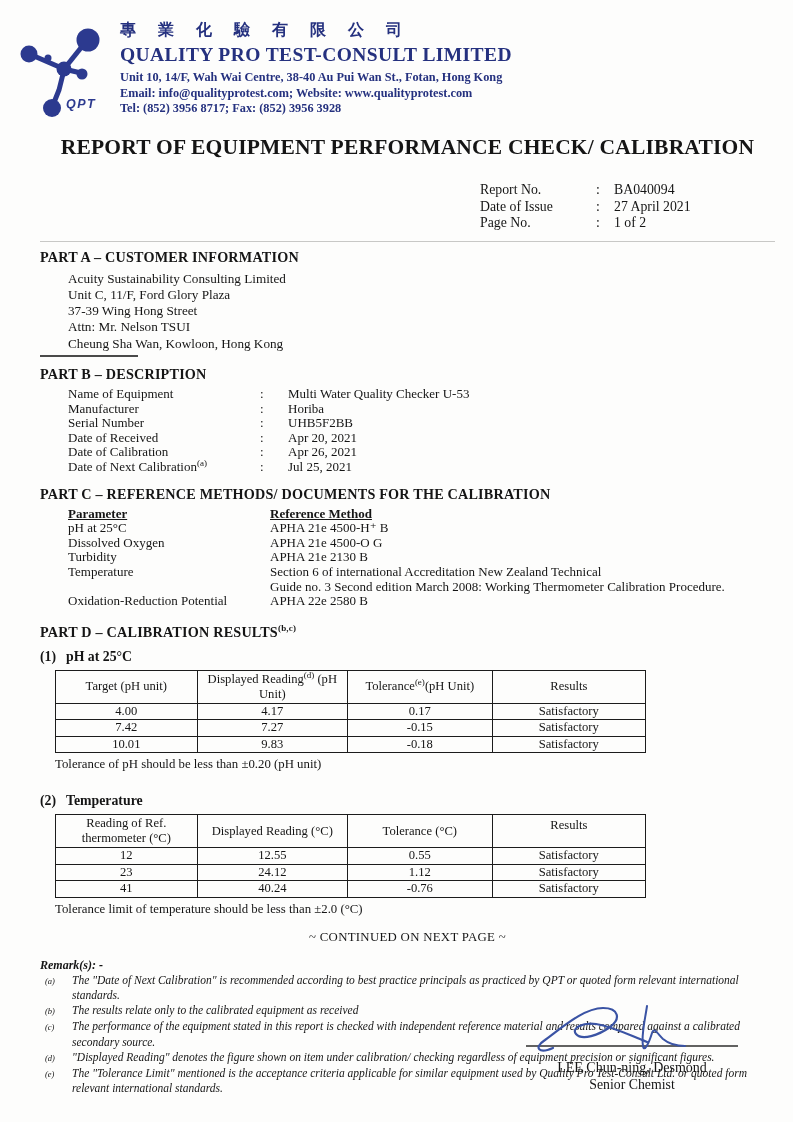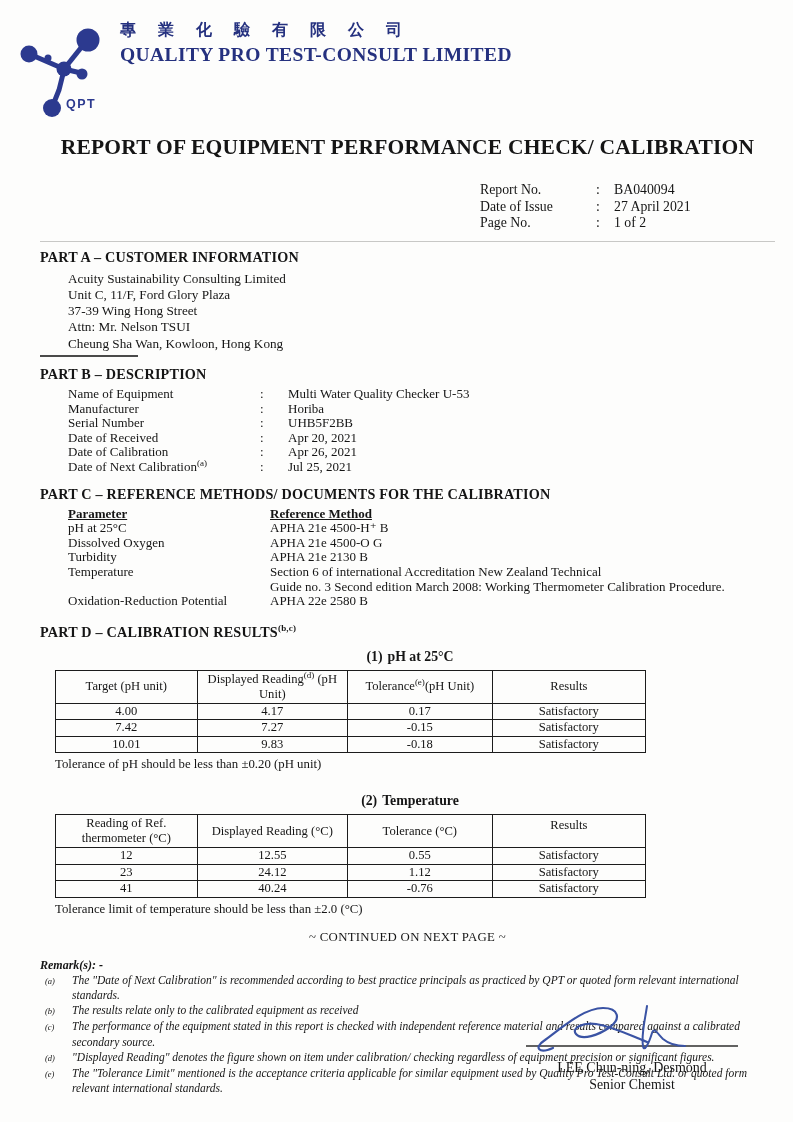--- a/index.html
+++ b/index.html
@@ -6,21 +6,21 @@
   html,body { background:#ffffff; }
   .page {
     position:relative; width:793px; height:1122px; margin:0 auto;
     background:#fdfdfc; color:#151515; overflow:hidden;
     font-family:"Liberation Serif","DejaVu Serif",serif;
   }
   .content { margin:0 18px 0 40px; }
 
   
   .letterhead { display:flex; align-items:flex-start; margin:12px 0 0 10px; }
-  .logo-wrap { width:104px; height:106px; flex:none; }
+  .logo-wrap { width:104px; height:106px; flex:none;font-style:italic; }
   .head-text { margin-left:6px; padding-top:8px; color:#25317f; }
   .company-cn { font-size:16px; font-weight:bold; letter-spacing:9px; }
   .company-en { font-size:19.5px; font-weight:bold; letter-spacing:0.4px; margin-top:3px; }
   .head-addr  { font-size:12.3px; font-weight:bold; line-height:15.5px; margin-top:4px; }
 
   
   .doc-title { margin-top:17px; text-align:center; font-size:21.5px; font-weight:bold; letter-spacing:0.2px; }
   .report-info { margin:22px 0 0 440px; font-size:13.8px; }
   .ri-row { display:flex; line-height:16.5px; }
   .ri-label { width:116px; }
@@ -41,21 +41,21 @@
   .pb-colon { width:28px; text-align:left; }
   sup { font-size:9px; line-height:0; }
 
   .pc-head, .pc-row { display:flex; font-size:13px; line-height:14.6px; }
   .pc-col1 { width:202px; flex:none; }
   .pc-col2 { flex:1; }
   .pc-head { margin-top:4px; font-weight:bold; }
   .pc-head .pc-col1 span, .pc-head .pc-col2 span { text-decoration:underline; }
 
   
-  .sub-heading { font-size:13.8px; font-weight:bold; margin-top:8px;text-align:center; }
+  .sub-heading { font-size:13.8px; font-weight:bold; margin-top:8px; }
   .sub-num { display:inline-block; width:26px; }
   .cal-table { border-collapse:collapse; width:591px; margin:5px 0 0 15px;
                font-size:12.6px; text-align:center; border:1.6px solid #1c1c1c; }
   .cal-table th, .cal-table td { border:1px solid #1c1c1c; font-weight:normal; padding:1px 3px; }
   .cal-table th { height:19px; }
   .cal-table td { height:15px; line-height:13.5px; }
   .t-temp th { height:32px; }
   .t-temp th.va-top { vertical-align:top; padding-top:3px; }
   .col-a { width:24%; } .col-b { width:25.5%; } .col-c { width:24.5%; } .col-d { width:26%; }
   .table-note { font-size:12.8px; margin:4px 0 0 15px; }
@@ -95,20 +95,25 @@
           <circle cx="54" cy="57" r="7.5"></circle>
           <circle cx="72" cy="62" r="5.5"></circle>
           <circle cx="42" cy="96" r="9"></circle>
         </g>
         <text x="56" y="96" font-family="Liberation Sans, DejaVu Sans, sans-serif" font-size="12.5" font-weight="bold" letter-spacing="1.5" fill="#2c3a8f">QPT</text>
       </svg>
     </div>
     <div class="head-text">
       <div class="company-cn">專 業 化 驗 有 限 公 司</div>
       <div class="company-en">QUALITY PRO TEST-CONSULT LIMITED</div>
+      <div class="head-addr">
+        <div>Unit 10, 14/F, Wah Wai Centre, 38-40 Au Pui Wan St., Fotan, Hong Kong</div>
+        <div>Email: info@qualityprotest.com; Website: www.qualityprotest.com</div>
+        <div>Tel: (852) 3956 8717; Fax: (852) 3956 3928</div>
+      </div>
     </div>
   </div>
 
   <div class="content">
 
     <div class="doc-title">REPORT OF EQUIPMENT PERFORMANCE CHECK/ CALIBRATION</div>
 
     <div class="report-info">
       <div class="ri-row">
         <span class="ri-label">Report No.</span>

